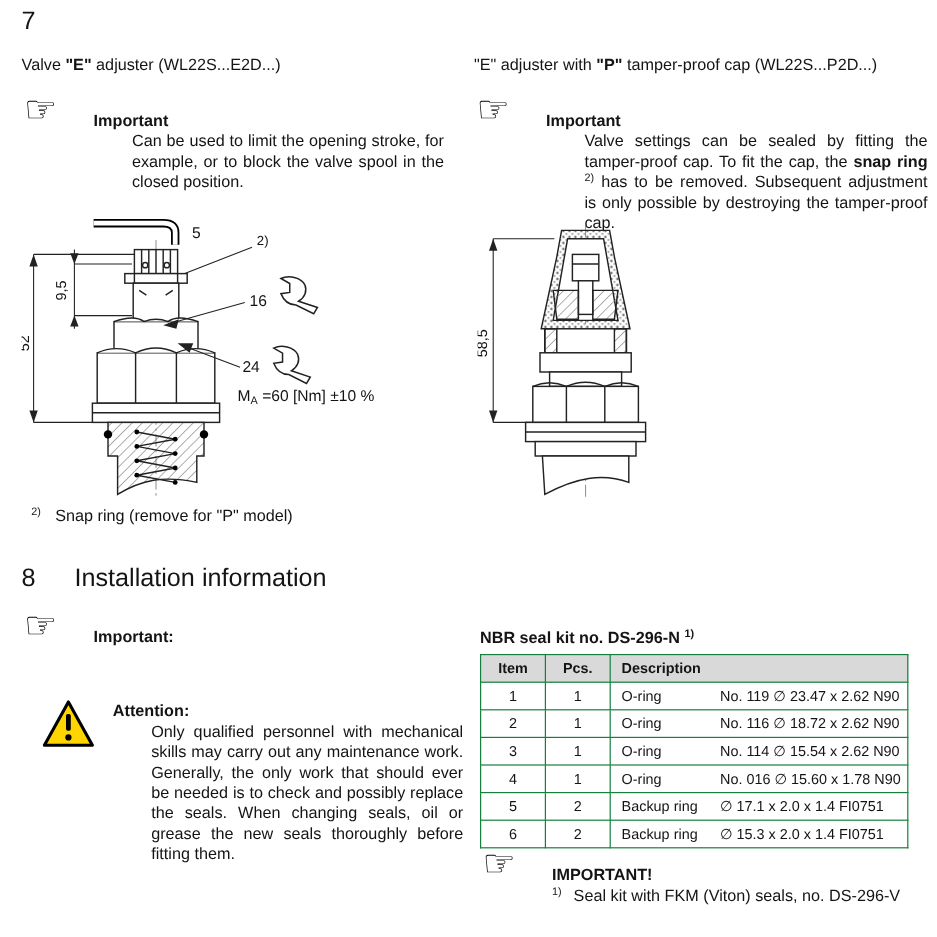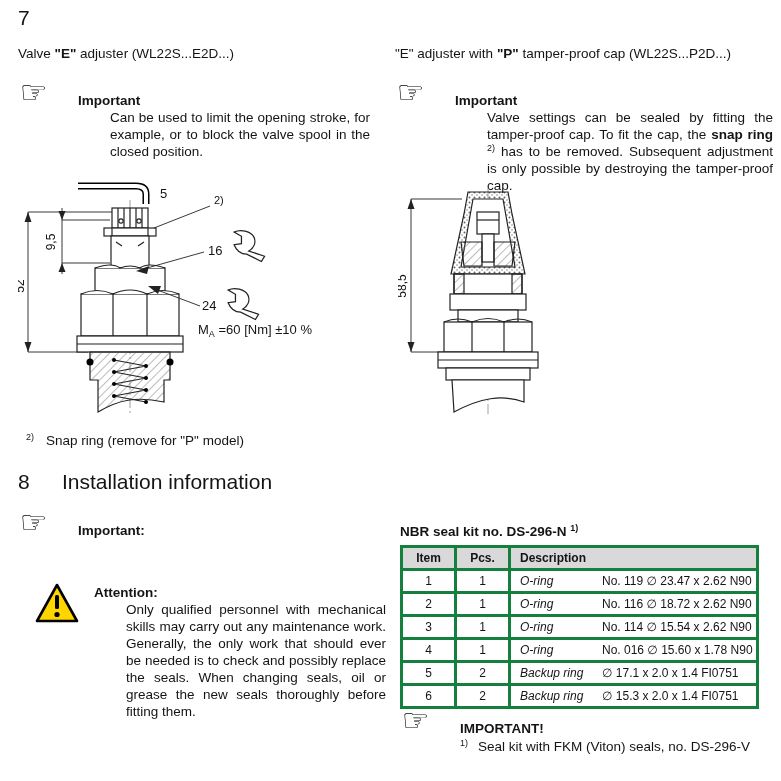--- a/index.html
+++ b/index.html
@@ -20,30 +20,30 @@
     position:absolute; left:2px; top:-8px;
     font-family:"DejaVu Sans", sans-serif;
     font-size:31px; color:#000;
   }
   .note .txt { margin-left:60px; }
   .note .title { font-weight:bold; }
   .note .body { text-align:justify;margin-left:32px; }
   .note.w-left  .txt { width:292px; }
   .note.w-right .txt { width:318px; }
   .warn-icon { position:absolute; left:0px; top:-2px; }
-  .footnote { font-size:13.5px;margin-top:11px; }
+  .footnote { font-size:13.5px; }
   .footnote sup { margin-right:12px; }
   .kit-title { font-size:13.5px; font-weight:bold; }
   table { border-collapse:collapse; font-size:12px; table-layout:fixed; }
-  th, td { border:3px solid #15803d; height:23px; }
+  th, td { border:1px solid #15803d; height:23px; }
   th { background:#d9d9d9; font-weight:bold; text-align:left; padding-left:9px; }
   th.c { text-align:center; padding-left:0; }
   td.c { text-align:center; }
   td.desc { padding-left:9px; }
-  .d1 { display:inline-block; min-width:82px;font-style:italic; }
+  .d1 { display:inline-block; min-width:82px; }
   .imp2 .line2 { margin-top:1px; }
   .imp2 sup { margin-right:10px; }
   svg text { font-family:"Liberation Sans", sans-serif; fill:#141414; }
 </style>
 </head>
 <body>
 
 <div class="abs heading" style="left:18px; top:6px;">
   <span class="num">7</span>
 </div>

